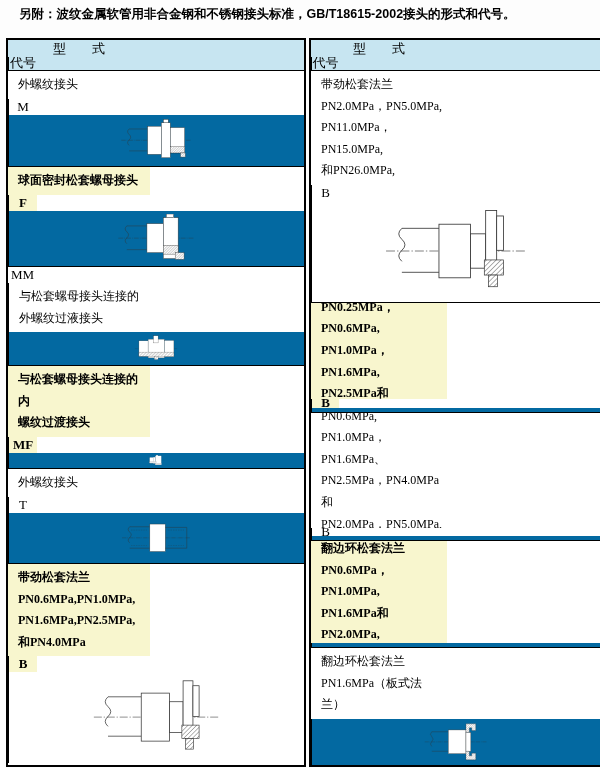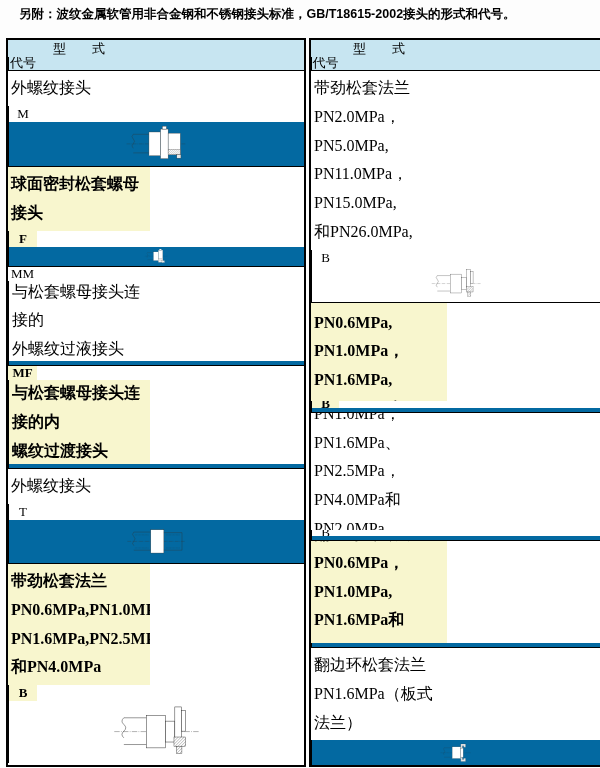--- a/index.html
+++ b/index.html
@@ -8,21 +8,21 @@
   .title{position:absolute;left:7px;top:6px;width:586px;
          font-family:Liberation Sans, sans-serif;font-weight:bold;font-size:12.5px;line-height:1.3;margin-left:12px;}
   .tables{position:absolute;left:6px;top:38px;display:flex;gap:3px;}
   .tbl{border:2px solid #000;background:#fff;}
   .tbl-l{width:296px;}
   .tbl-r{width:289px;}
   .row{display:flex;border-top:1px solid #000;box-sizing:border-box;align-items:stretch;flex-direction:column;}
   .row:first-child{border-top:none;}
   .cell{box-sizing:border-box;border-left:1px solid #000;display:flex;align-items:center;overflow:hidden;}
   .cell:first-child{border-left:none;}
-  .type{width:142px;padding:3px 4px 3px 3px;font-size:16px;line-height:1.8;white-space:pre-line;}
+  .type{width:142px;padding:3px 4px 3px 10px;font-size:12px;line-height:1.8;white-space:pre-line;}
   .tbl-r .type{width:136px;}
   .code{width:29px;justify-content:center;font-size:13px;}
   .tbl-r .code{width:28px;}
   .diag{flex:1;justify-content:center;background:#0369a1;padding:2px;}
   .diag-split{flex:1;display:flex;flex-direction:column;background:#fff;padding:0;}
   .sub{display:flex;align-items:center;justify-content:center;border-top:1px solid #000;overflow:hidden;}
   .sub:first-child{border-top:none;}
   .hdr{height:30px;background:var(--hdrbg,#c7e5f1);}
   .hdr .cell{justify-content:center;font-size:13px;white-space:pre;padding:0;}
   .hl{background:var(--ylw,#f8f6ce);font-weight:bold;}
@@ -116,23 +116,23 @@
                 <rect x="92" y="4" width="22" height="34" fill="#fff" stroke="#333" stroke-width="1.2"></rect>
                 <rect x="144" y="26" width="46" height="78" fill="#fff" stroke="#333" stroke-width="1.2"></rect>
                 <rect x="22" y="82" width="168" height="20" fill="url(#hatch2)" stroke="#333"></rect>
                 <rect x="96" y="102" width="18" height="16" fill="url(#hatch2)" stroke="#333"></rect>
               </svg>
             </div>
         </div>
       </div>
 
       <div class="row" style="height:103px">
-        <div class="cell code hl">MF</div>
         <div class="cell type hl">与松套螺母接头连接的内
 螺纹过渡接头</div>
+        <div class="cell code hl">MF</div>
         <div class="cell diag">
           <div class="dwrap">
               <svg viewBox="0 0 210 130" preserveAspectRatio="xMidYMid meet">
                 <defs>
                   <pattern id="hatch3" width="5" height="5" patternUnits="userSpaceOnUse" patternTransform="rotate(45)">
                     <rect width="5" height="5" fill="#fff"></rect>
                     <line x1="0" y1="0" x2="0" y2="5" stroke="#555" stroke-width="1.4"></line>
                   </pattern>
                 </defs>
                 <line x1="3" y1="65" x2="207" y2="65" stroke="#333" stroke-width="0.9" stroke-dasharray="13 3 2 3"></line>

